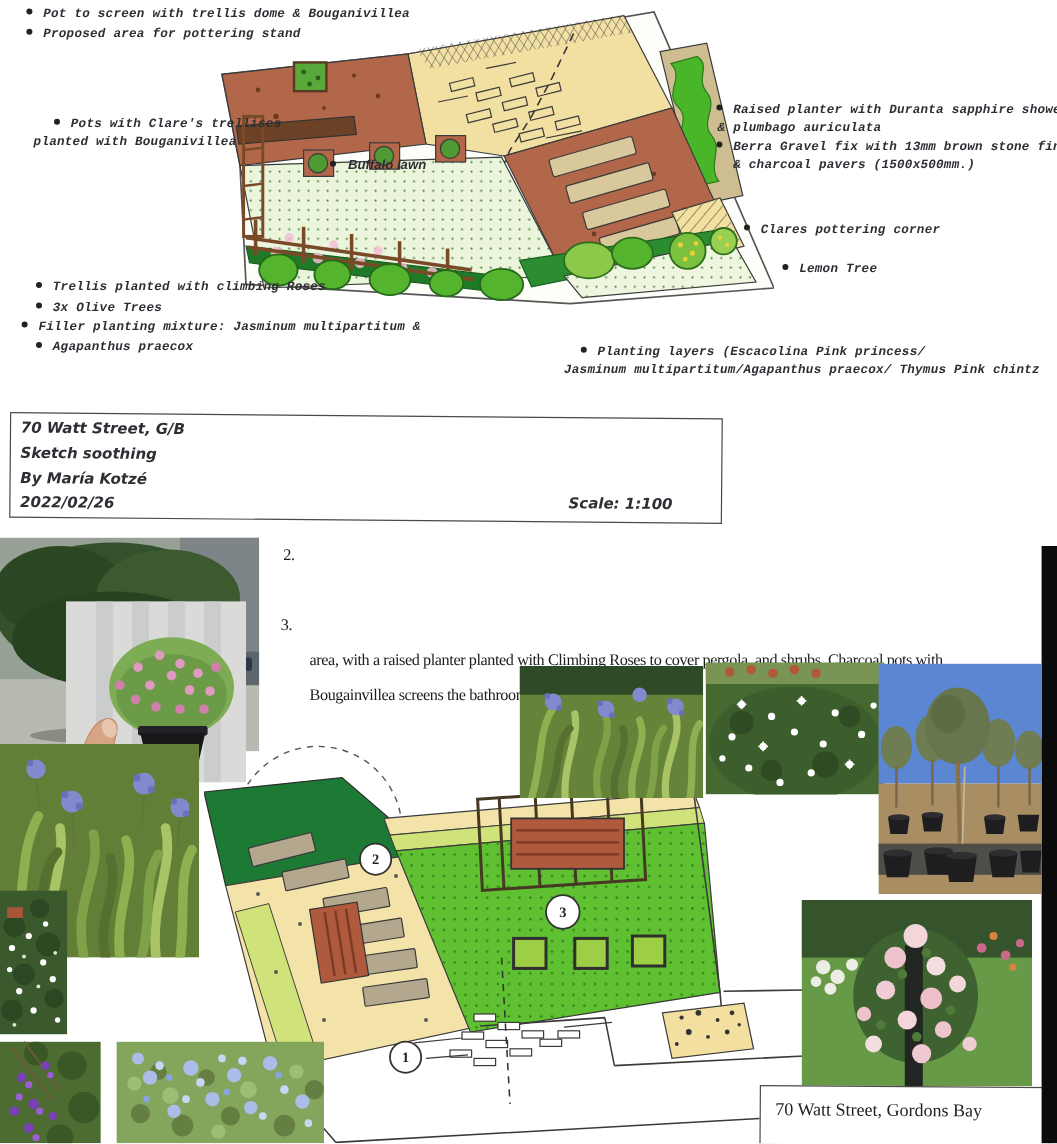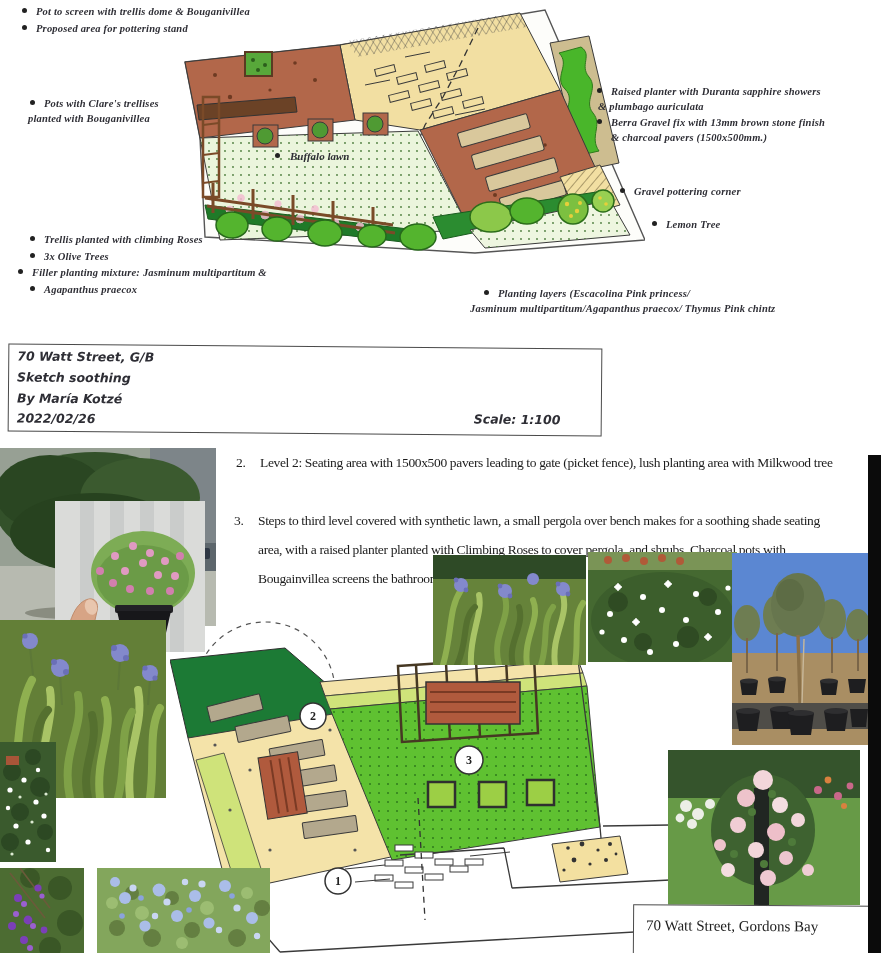--- a/index.html
+++ b/index.html
@@ -1,39 +1,39 @@
 <!DOCTYPE html>
 <html><head>
 <meta charset="utf-8">
 <style>
   html,body{margin:0;padding:0;background:#fff;}
   .page{position:relative;width:881px;height:953px;background:#ffffff;overflow:hidden;
         font-family:"Liberation Sans",sans-serif;}
   
-  .ann{position:absolute;font-family:Liberation Serif, serif;font-style:italic;font-weight:bold;
+  .ann{position:absolute;font-family:Liberation Mono, monospace;font-style:italic;font-weight:bold;
        font-size:10.5px;color:#2e2e35;letter-spacing:.2px;white-space:nowrap;z-index:4;}
   .ann .dot{display:inline-block;width:5px;height:5px;border-radius:50%;background:#222;
             margin-right:9px;vertical-align:2px;}
   
   .tblock{position:absolute;left:8px;top:346px;width:592px;height:86px;border:1.6px solid #4a4a4a;
           transform:rotate(.5deg);z-index:4;background:#fff;}
   .tline{position:absolute;left:8px;font-family:"DejaVu Sans",sans-serif;font-style:italic;
          font-weight:bold;font-size:12.5px;color:#2e2e35;white-space:nowrap;}
   
   .nline{position:absolute;font-family:"Liberation Serif",serif;font-size:13.5px;letter-spacing:-.35px;
          color:#1c1c1c;white-space:nowrap;z-index:1;}
   .photo{position:absolute;z-index:5;display:block;}
   .plan{position:absolute;z-index:2;display:block;}
   .marker-txt{font-family:"Liberation Serif",serif;font-size:12px;font-weight:bold;fill:#222;}
   .caption-box{position:absolute;left:633px;top:905px;width:240px;height:48px;border:1.6px solid #4a4a4a;
                transform:rotate(.4deg);z-index:6;background:#fff;}
   .caption-box span{position:absolute;left:12px;top:12px;font-family:"Liberation Serif",serif;
                     font-size:15px;color:#222;white-space:nowrap;}
   .edge-bar{position:absolute;left:868px;top:455px;width:13px;height:498px;background:#0b0b0b;z-index:9;}
-  .buffalo{position:absolute;left:275px;top:150px;z-index:4;font-family:Liberation Serif, serif;
+  .buffalo{position:absolute;left:275px;top:132px;z-index:4;font-family:Liberation Sans, sans-serif;
            font-style:italic;font-weight:bold;font-size:11px;color:#2e2e35;white-space:nowrap;}
   .buffalo .dot{display:inline-block;width:5px;height:5px;border-radius:50%;background:#222;
                 margin-right:10px;vertical-align:2px;}
 </style>
 </head>
 <body>
 
 <div class="page">
 
   <svg class="plan" style="left:175px;top:5px" width="470" height="265" viewBox="0 0 470 265">
@@ -166,47 +166,45 @@
     <g fill="#e7cf3a">
         <circle cx="425" cy="193" r="1.8"></circle>
         <circle cx="431" cy="199" r="1.8"></circle>
       </g>
   </svg>
 
   <div class="buffalo"><span class="dot"></span><span>Buffalo lawn</span></div>
 
   <div class="ann" style="left:22px;top:6px"><span class="dot"></span><span>Pot to screen with trellis dome &amp; Bouganivillea</span></div>
   <div class="ann" style="left:22px;top:23px"><span class="dot"></span><span>Proposed area for pottering stand</span></div>
-  <div class="ann" style="left:30px;top:98px"><span class="dot"></span><span>Pots with Clare's trellises</span></div>
+  <div class="ann" style="left:45px;top:98px"><span class="dot"></span><span>Pots with Clare's trellises</span></div>
   <div class="ann" style="left:28px;top:113px"><span>planted with Bouganivillea</span></div>
   <div class="ann" style="left:597px;top:86px"><span class="dot"></span><span>Raised planter with Duranta sapphire showers</span></div>
   <div class="ann" style="left:598px;top:101px"><span>&amp; plumbago auriculata</span></div>
   <div class="ann" style="left:597px;top:117px"><span class="dot"></span><span>Berra Gravel fix with 13mm brown stone finish</span></div>
   <div class="ann" style="left:611px;top:132px"><span>&amp; charcoal pavers (1500x500mm.)</span></div>
-  <div class="ann" style="left:620px;top:186px"><span class="dot"></span><span>Gravel pottering corner</span></div>
+  <div class="ann" style="left:620px;top:186px"><span class="dot"></span><span>Clares pottering corner</span></div>
   <div class="ann" style="left:652px;top:219px"><span class="dot"></span><span>Lemon Tree</span></div>
   <div class="ann" style="left:30px;top:234px"><span class="dot"></span><span>Trellis planted with climbing Roses</span></div>
   <div class="ann" style="left:30px;top:251px"><span class="dot"></span><span>3x Olive Trees</span></div>
   <div class="ann" style="left:18px;top:267px"><span class="dot"></span><span>Filler planting mixture: Jasminum multipartitum &amp;</span></div>
   <div class="ann" style="left:30px;top:284px"><span class="dot"></span><span>Agapanthus praecox</span></div>
   <div class="ann" style="left:484px;top:288px"><span class="dot"></span><span>Planting layers (Escacolina Pink princess/</span></div>
   <div class="ann" style="left:470px;top:303px"><span>Jasminum multipartitum/Agapanthus praecox/ Thymus Pink chintz</span></div>
 
   <div class="tblock">
     <div class="tline" style="top:4px">70 Watt Street, G/B</div>
     <div class="tline" style="top:25px">Sketch soothing</div>
     <div class="tline" style="top:46px">By María Kotzé</div>
     <div class="tline" style="top:66px">2022/02/26</div>
     <div class="tline" style="left:465px;top:63px">Scale: 1:100</div>
   </div>
 
   <div class="nline" style="left:236px;top:455px">2.</div>
-  <div class="nline" style="left:260px;top:455px">Level 2:  Seating area with 1500x500 pavers leading to gate (picket fence), lush planting area with Milkwood tree</div>
   <div class="nline" style="left:234px;top:513px">3.</div>
-  <div class="nline" style="left:258px;top:513px">Steps to third level covered with synthetic lawn, a small pergola over bench makes for a soothing shade seating</div>
   <div class="nline" style="left:258px;top:542px">area, with a raised planter planted with Climbing Roses to cover pergola, and shrubs.  Charcoal pots with</div>
   <div class="nline" style="left:258px;top:571px">Bougainvillea screens the bathroom wi</div>
 
   <svg class="plan" style="left:170px;top:620px" width="500" height="333" viewBox="0 0 500 333">
     <defs>
       <pattern id="stip3" width="9" height="9" patternUnits="userSpaceOnUse">
         <circle cx="2" cy="2" r="1" fill="#2e7a1c"></circle>
       </pattern>
     </defs>
     <circle cx="95" cy="72" r="70" fill="none" stroke="#555" stroke-width="1.2" stroke-dasharray="5,5"></circle>

